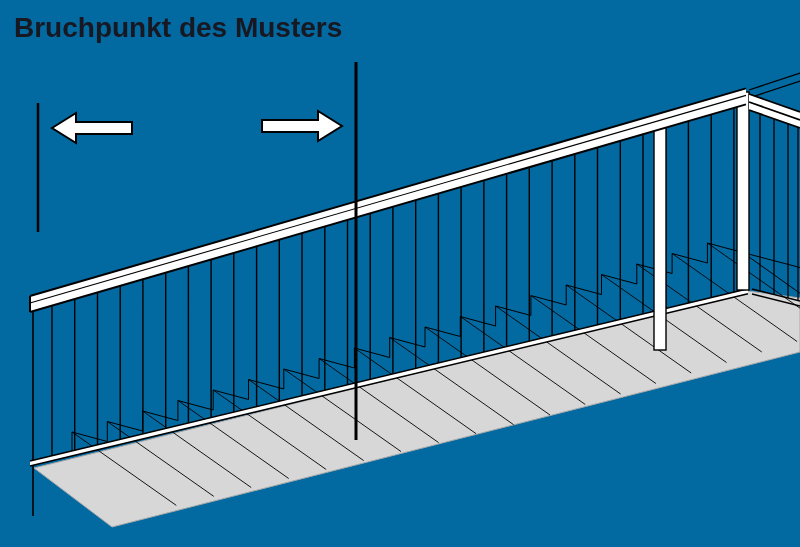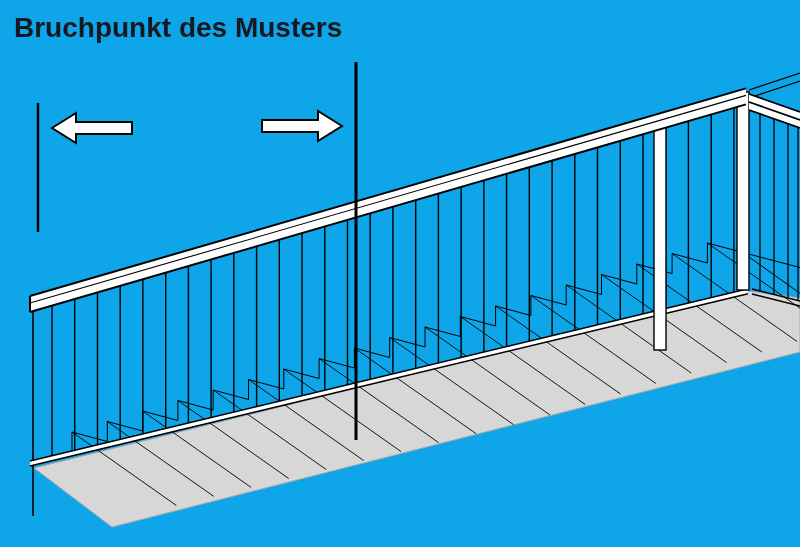--- a/index.html
+++ b/index.html
@@ -7,21 +7,21 @@
     padding: 0;
     background: #ffffff;
     width: 800px;
     height: 547px;
     overflow: hidden;
   }
   #stage {
     position: relative;
     width: 800px;
     height: 547px;
-    background: #0ea5e9;
+    background: #0369a1;
   }
   .anno-text {
     font-family: "Liberation Sans", sans-serif;
     font-size: 28px;
     font-weight: 600;
   }
 </style>
 </head>
 <body>
 

